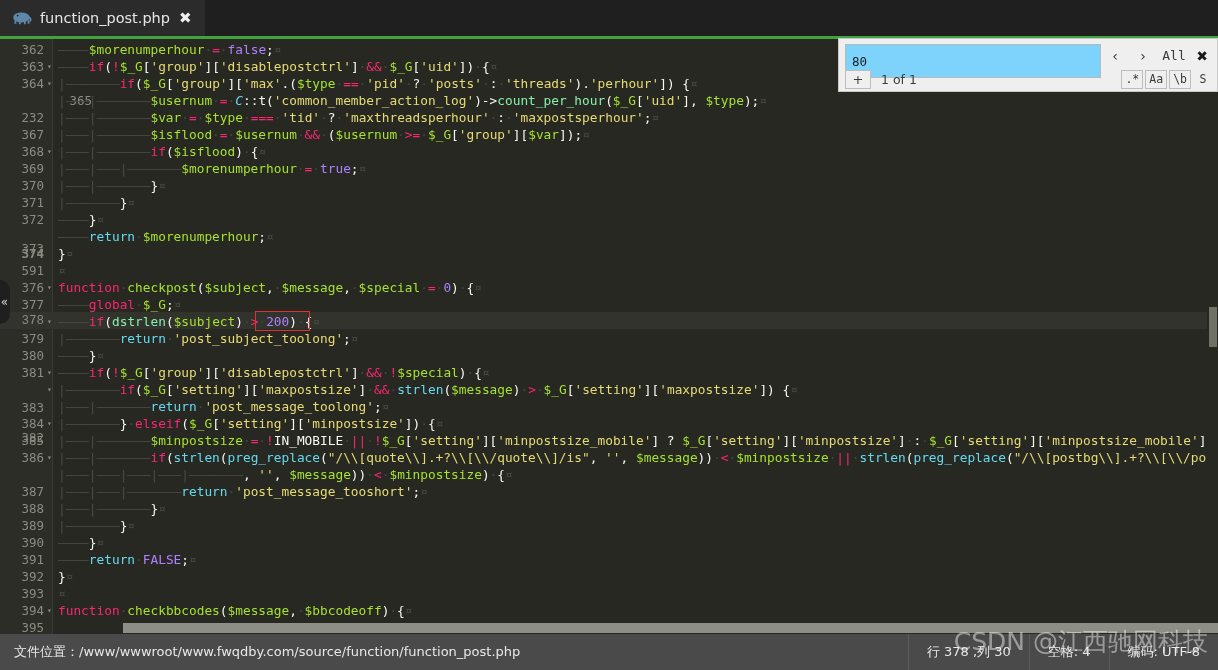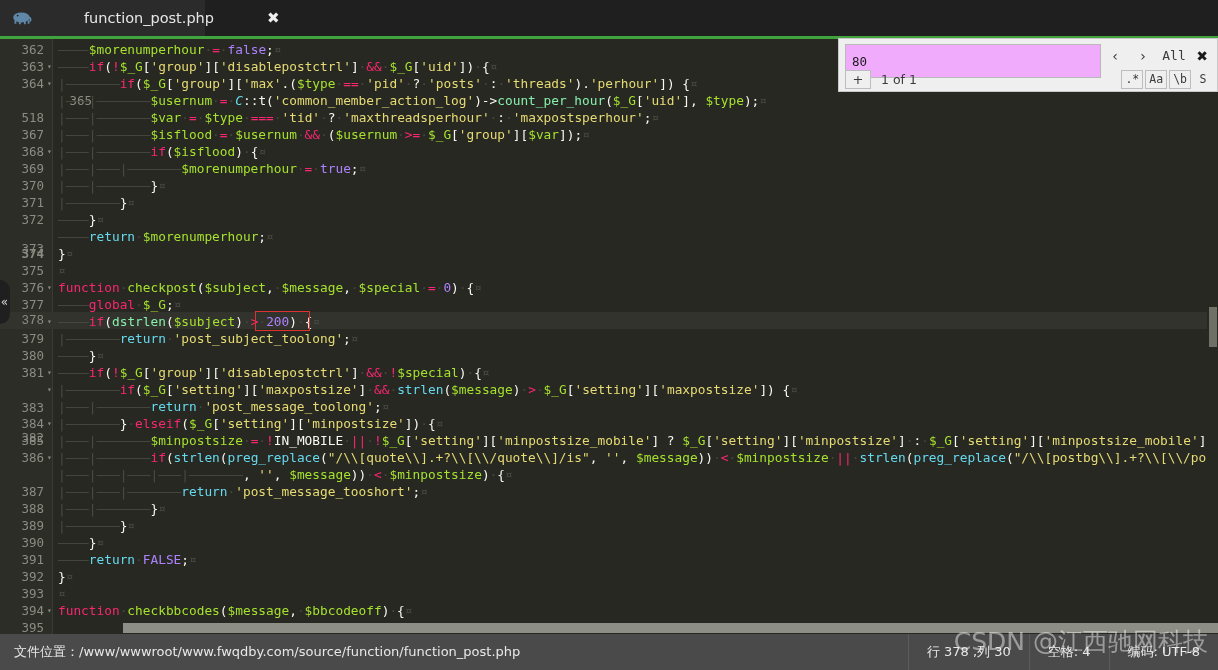--- a/index.html
+++ b/index.html
@@ -21,21 +21,20 @@
     width: 1218px; height: 36px;
     background: #1f1f1f;
   }
   #tab-active {
     position: absolute; left: 0; top: 0;
     height: 36px; width: 205px;
     background: #2b2b2b;
     display: flex; align-items: center;
     padding: 0 0 0 12px;
     box-sizing: border-box;
-    gap: 44px;
   }
   #tab-active .php-icon { width: 20px; height: 16px; flex: 0 0 auto; margin-right: 8px; }
   #tab-active .tab-title {
     font-family: "DejaVu Sans", sans-serif;
     font-size: 14.5px;
     color: #e6e6e6;
     white-space: nowrap;
   }
   #tab-close {
     margin-left: 9px;
@@ -176,21 +175,21 @@
     box-sizing: border-box;
     font-family: "DejaVu Sans", sans-serif;
   }
   #find-row1 {
     position: absolute; left: 6px; top: 5px;
     width: 368px; height: 23px;
     display: flex; align-items: stretch;
   }
   #find-input {
     flex: 1 1 auto;
-    background: #f0abfc;
+    background: #7dd3fc;
     border: 1px solid #b9b9b9;
     box-sizing: border-box;
     font-family: "DejaVu Sans Mono", monospace;
     font-size: 12.5px;
     color: #1a1a1a;
     padding: 16px 6px;
     line-height: 21px;
     outline: none;
     border-radius: 0;
   }
@@ -322,40 +321,40 @@
       <div class="ln" style="top: 2px;">362</div>
       <div class="code" style="top: 2px;"><span class="guide">————</span><span class="var">$morenumperhour</span><span class="ws">·</span><span class="op">=</span><span class="ws">·</span><span class="num">false</span><span class="pun">;</span><span class="pil">¤</span></div>
       <div class="ln" style="top: 19px;">363</div>
       <div class="fold" style="top: 19px;">▾</div>
       <div class="code" style="top: 19px;"><span class="guide">————</span><span class="kw">if</span><span class="pun">(</span><span class="op">!</span><span class="var">$_G</span><span class="pun">[</span><span class="str">'group'</span><span class="pun">][</span><span class="str">'disablepostctrl'</span><span class="pun">]</span><span class="ws">·</span><span class="op">&amp;&amp;</span><span class="ws">·</span><span class="var">$_G</span><span class="pun">[</span><span class="str">'uid'</span><span class="pun">])</span><span class="ws">·</span><span class="pun">{</span><span class="pil">¤</span></div>
       <div class="ln" style="top: 36px;">364</div>
       <div class="fold" style="top: 36px;">▾</div>
       <div class="code" style="top: 36px;"><span class="guide">|———————</span><span class="kw">if</span><span class="pun">(</span><span class="var">$_G</span><span class="pun">[</span><span class="str">'group'</span><span class="pun">][</span><span class="str">'max'</span><span class="pun">.(</span><span class="var">$type</span><span class="ws">·</span><span class="op">==</span><span class="ws">·</span><span class="str">'pid'</span><span class="ws">·</span><span class="pun">?</span><span class="ws">·</span><span class="str">'posts'</span><span class="ws">·</span><span class="pun">:</span><span class="ws">·</span><span class="str">'threads'</span><span class="pun">).</span><span class="str">'perhour'</span><span class="pun">])</span> <span class="pun">{</span><span class="pil">¤</span></div>
       <div class="ln" style="top: 53px; margin-left: 48px;">365</div>
       <div class="code" style="top: 53px;"><span class="guide">|———|———————</span><span class="var">$usernum</span><span class="ws">·</span><span class="op">=</span><span class="ws">·</span><span class="cls">C</span><span class="pun">::</span><span class="pun">t(</span><span class="str">'common_member_action_log'</span><span class="pun">)-&gt;</span><span class="meth">count_per_hour</span><span class="pun">(</span><span class="var">$_G</span><span class="pun">[</span><span class="str">'uid'</span><span class="pun">],</span> <span class="var">$type</span><span class="pun">);</span><span class="pil">¤</span></div>
-      <div class="ln" style="top: 70px;">518</div>
+      <div class="ln" style="top: 70px;">232</div>
       <div class="code" style="top: 70px;"><span class="guide">|———|———————</span><span class="var">$var</span><span class="ws">·</span><span class="op">=</span><span class="ws">·</span><span class="var">$type</span><span class="ws">·</span><span class="op">===</span><span class="ws">·</span><span class="str">'tid'</span><span class="ws">·</span><span class="pun">?</span><span class="ws">·</span><span class="str">'maxthreadsperhour'</span><span class="ws">·</span><span class="pun">:</span><span class="ws">·</span><span class="str">'maxpostsperhour'</span><span class="pun">;</span><span class="pil">¤</span></div>
       <div class="ln" style="top: 87px;">367</div>
       <div class="code" style="top: 87px;"><span class="guide">|———|———————</span><span class="var">$isflood</span><span class="ws">·</span><span class="op">=</span><span class="ws">·</span><span class="var">$usernum</span><span class="ws">·</span><span class="op">&amp;&amp;</span><span class="ws">·</span><span class="pun">(</span><span class="var">$usernum</span><span class="ws">·</span><span class="op">&gt;=</span><span class="ws">·</span><span class="var">$_G</span><span class="pun">[</span><span class="str">'group'</span><span class="pun">][</span><span class="var">$var</span><span class="pun">]);</span><span class="pil">¤</span></div>
       <div class="ln" style="top: 104px;">368</div>
       <div class="fold" style="top: 104px;">▾</div>
       <div class="code" style="top: 104px;"><span class="guide">|———|———————</span><span class="kw">if</span><span class="pun">(</span><span class="var">$isflood</span><span class="pun">)</span><span class="ws">·</span><span class="pun">{</span><span class="pil">¤</span></div>
       <div class="ln" style="top: 121px;">369</div>
       <div class="code" style="top: 121px;"><span class="guide">|———|———|———————</span><span class="var">$morenumperhour</span><span class="ws">·</span><span class="op">=</span><span class="ws">·</span><span class="num">true</span><span class="pun">;</span><span class="pil">¤</span></div>
       <div class="ln" style="top: 138px;">370</div>
       <div class="code" style="top: 138px;"><span class="guide">|———|———————</span><span class="pun">}</span><span class="pil">¤</span></div>
       <div class="ln" style="top: 155px;">371</div>
       <div class="code" style="top: 155px;"><span class="guide">|———————</span><span class="pun">}</span><span class="pil">¤</span></div>
       <div class="ln" style="top: 172px;">372</div>
       <div class="code" style="top: 172px;"><span class="guide">————</span><span class="pun">}</span><span class="pil">¤</span></div>
       <div class="ln" style="top: 201px;">373</div>
       <div class="code" style="top: 189px;"><span class="guide">————</span><span class="bi">return</span><span class="ws">·</span><span class="var">$morenumperhour</span><span class="pun">;</span><span class="pil">¤</span></div>
       <div class="ln" style="top: 206px; font-weight: bold;">374</div>
       <div class="code" style="top: 206px;"><span class="pun">}</span><span class="pil">¤</span></div>
-      <div class="ln" style="top: 223px;">375</div>
+      <div class="ln" style="top: 223px;">591</div>
       <div class="code" style="top: 223px;"><span class="pil">¤</span></div>
       <div class="ln" style="top: 240px;">376</div>
       <div class="fold" style="top: 240px;">▾</div>
       <div class="code" style="top: 240px;"><span class="kw">function</span><span class="ws">·</span><span class="fn">checkpost</span><span class="pun">(</span><span class="var">$subject</span><span class="pun">,</span><span class="ws">·</span><span class="var">$message</span><span class="pun">,</span><span class="ws">·</span><span class="var">$special</span><span class="ws">·</span><span class="op">=</span><span class="ws">·</span><span class="num">0</span><span class="pun">)</span><span class="ws">·</span><span class="pun">{</span><span class="pil">¤</span></div>
       <div class="ln" style="top: 257px;">377</div>
       <div class="code" style="top: 257px;"><span class="guide">————</span><span class="kw">global</span><span class="ws">·</span><span class="var">$_G</span><span class="pun">;</span><span class="pil">¤</span></div>
       <div class="ln" style="top: 274px; font-family: Liberation Mono, monospace;">378</div>
       <div class="fold" style="top: 274px;">▾</div>
       <div class="code" style="top: 274px;"><span class="guide">————</span><span class="kw">if</span><span class="pun">(</span><span class="meth">dstrlen</span><span class="pun">(</span><span class="var">$subject</span><span class="pun">)</span><span class="ws">·</span><span class="op">&gt;</span><span class="ws">·</span><span class="num">200</span><span class="pun">)</span><span class="ws">·</span><span class="pun">{</span><span class="pil">¤</span></div>
       <div class="ln" style="top: 291px;">379</div>

